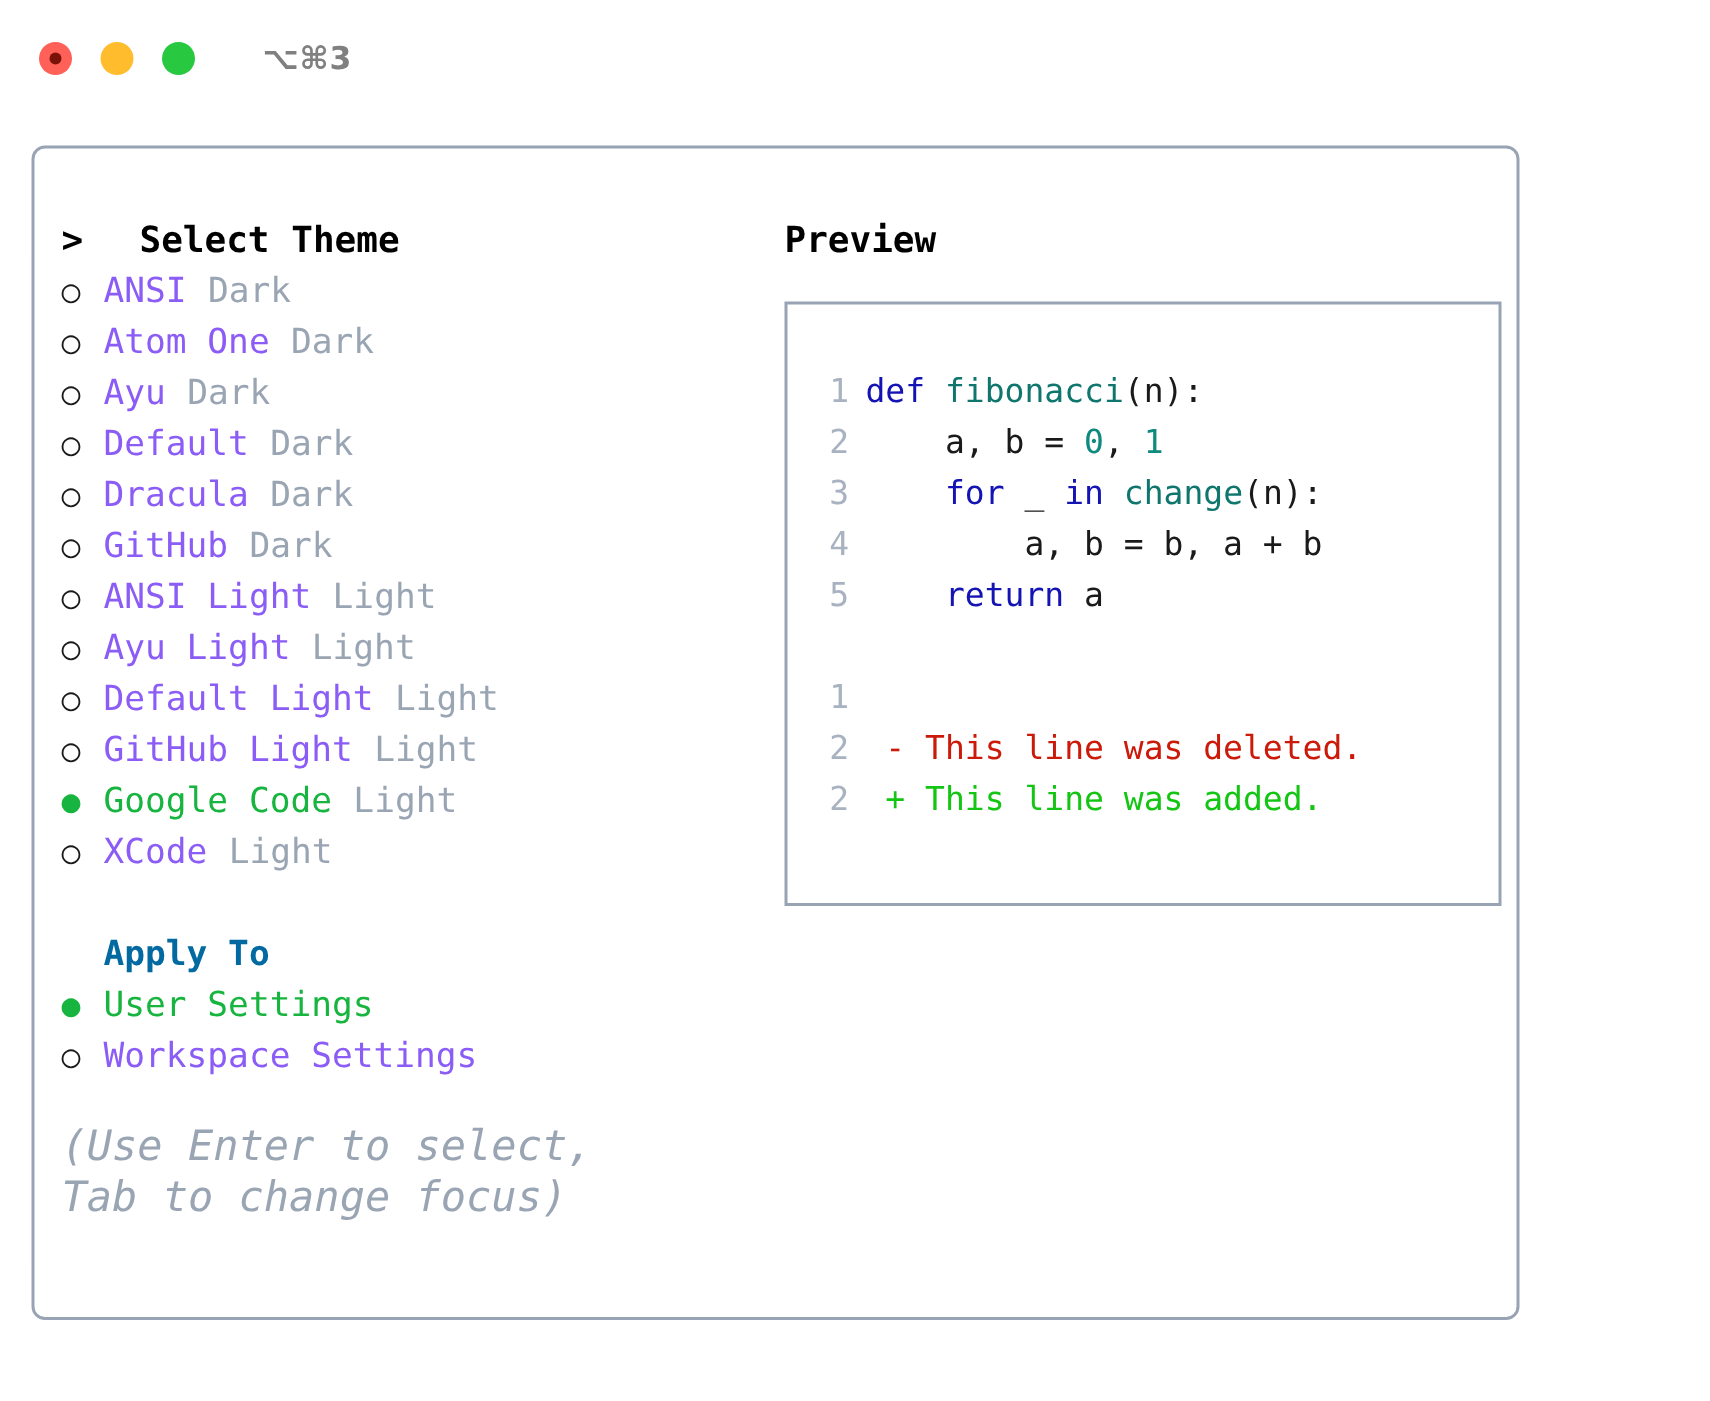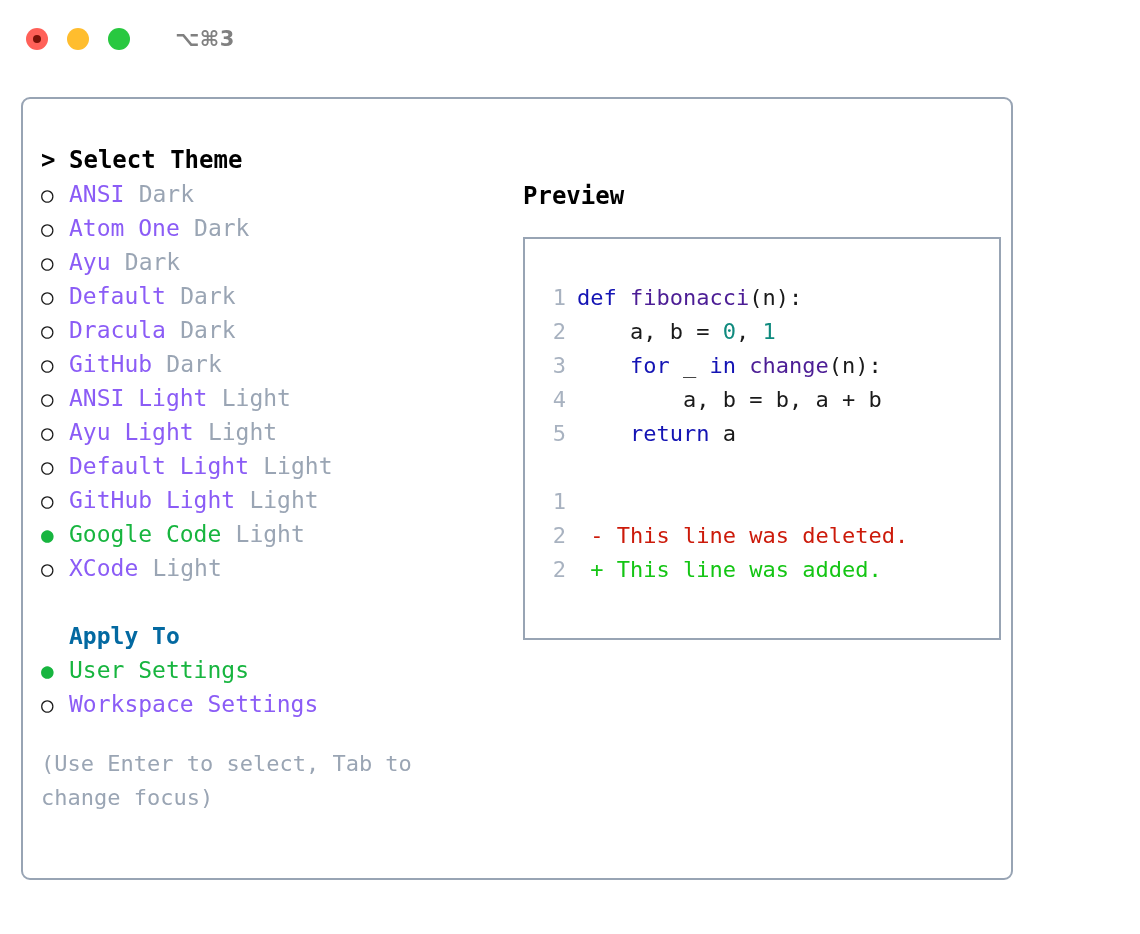--- a/index.html
+++ b/index.html
@@ -118,20 +118,21 @@
   .marker.prompt {
     color: #000000;
     font-weight: 700;
     font-size: 24px;
   }
 
   .header-line .label {
     font-weight: 700;
     color: #000000;
     font-size: 24px;
+    margin-left: 24px;
   }
 
   .label {
     color: #8b5cf6;
   }
   .list-line.selected .label { color: #17b53f; }
 
   .variant {
     color: #9aa5b4;
     margin-left: 0.62em;
@@ -142,29 +143,29 @@
     color: #0369a1;
     font-size: 23px;
   }
 
   .spacer-line { height: 34px; }
 
   #hint-text {
     margin-top: 26px;
     width: 408px;
     color: #9aa5b4;
-    font-size: 22px;
-    line-height: 34px;
+    font-size: 28px;
+    line-height: 34px;
+    font-style: italic;
   }
 
   
   #preview-column {
     flex: 1 1 auto;
     padding-left: 20px;
-    margin-top: 36px;
   }
 
   #preview-title {
     font-size: 24px;
     font-weight: 700;
     color: #000000;
     line-height: 34px;
     margin-bottom: 24px;
   }
 
@@ -186,21 +187,21 @@
     width: 34px;
     flex: 0 0 34px;
     color: #a8b2c0;
     text-align: right;
     padding-right: 11px;
   }
   .code-text { white-space: pre; }
 
   
   .tok-kw   { color: #1414b4; }
-  .tok-fn   { color: #4c1d95; }
+  .tok-fn   { color: #0f766e; }
   .tok-num  { color: #0f8a7e; }
   .tok-pln  { color: #1a1a1a; }
 
   
   .diff-ctx { color: #7c7c7c; }
   .diff-del { color: #cc1a0a; }
   .diff-add { color: #14c514; }
 
   .blank-line { height: 34px; }
 </style>

